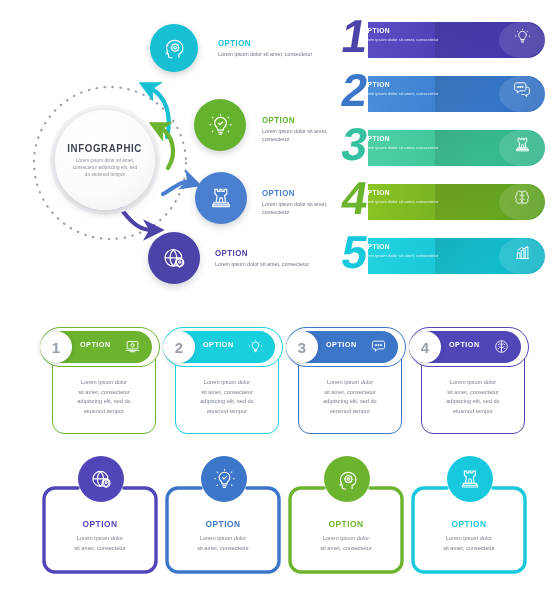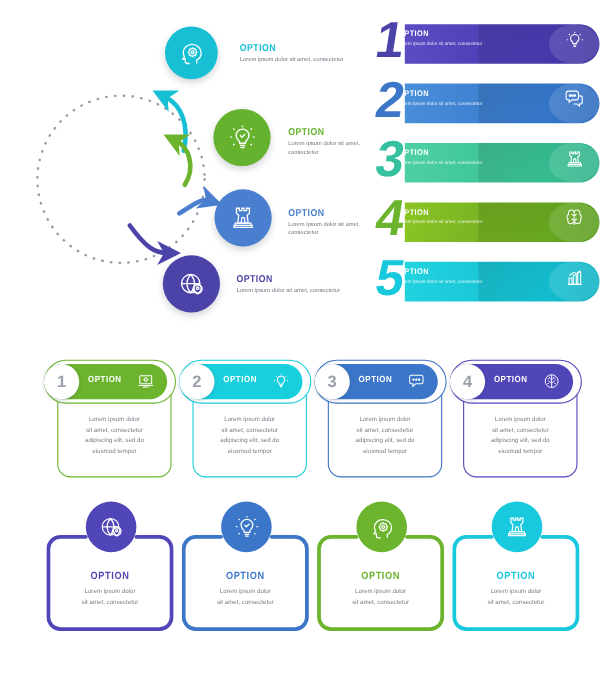--- a/index.html
+++ b/index.html
@@ -159,20 +159,24 @@
         <marker id="ah-in" viewBox="0 0 12 12" refX="5" refY="6" markerWidth="5.2" markerHeight="5.2" orient="auto">
           <path d="M0,0 L12,6 L0,12 L3.4,6 Z" fill="#4b43a8"></path>
         </marker>
       </defs>
       <path d="M167,137 C172,115 166,96 150,88" fill="none" stroke="#17bfd4" stroke-width="4.2" stroke-linecap="round" marker-end="url(#ah-cy)"></path>
       <path d="M168,168 C178,152 172,134 160,128" fill="none" stroke="#6cb32e" stroke-width="4.2" stroke-linecap="round" marker-end="url(#ah-gr)"></path>
       <path d="M163,194 C176,186 184,180 190,182" fill="none" stroke="#4a7fd0" stroke-width="4.2" stroke-linecap="round" marker-end="url(#ah-bl)"></path>
       <path d="M118,205 C132,224 140,230 152,230" fill="none" stroke="#4b43a8" stroke-width="4.2" stroke-linecap="round" marker-end="url(#ah-in)"></path>
     </svg>
 
+    <div class="hub">
+      <div class="hub-title">INFOGRAPHIC</div>
+      <div class="hub-sub">Lorem ipsum dolor sit amet, consectetur adipiscing elit, sed do eiusmod tempor</div>
+    </div>
 
     <div class="cnode" style="left:150px; top:24px; width:48px; height:48px; background:#17bfd4;">
       <svg width="26" height="26" viewBox="0 0 24 24" fill="none" stroke="#fff" stroke-width="1.1">
         <path d="M16.5 21v-3.1c2.2-1 3.7-3.2 3.7-5.8 0-4-3.4-7.1-7.6-7.1-4.1 0-7.4 3-7.4 6.8 0 1.3.4 2.5 1 3.5l-1.3 1.9h2v2.2c0 .9.8 1.6 1.7 1.6h2"></path>
         <circle cx="13" cy="11.6" r="3.2"></circle>
         <circle cx="13" cy="11.6" r="1.2"></circle>
         <path d="M13 8.4v-.9M13 15.7v-.9M16.2 11.6h.9M8.9 11.6h.9M15.3 9.3l.6-.6M10.1 14.5l.6-.6M15.3 13.9l.6.6M10.1 8.7l.6.6"></path>
       </svg>
     </div>
     <div class="ctext" style="left:218px; top:38px;">

